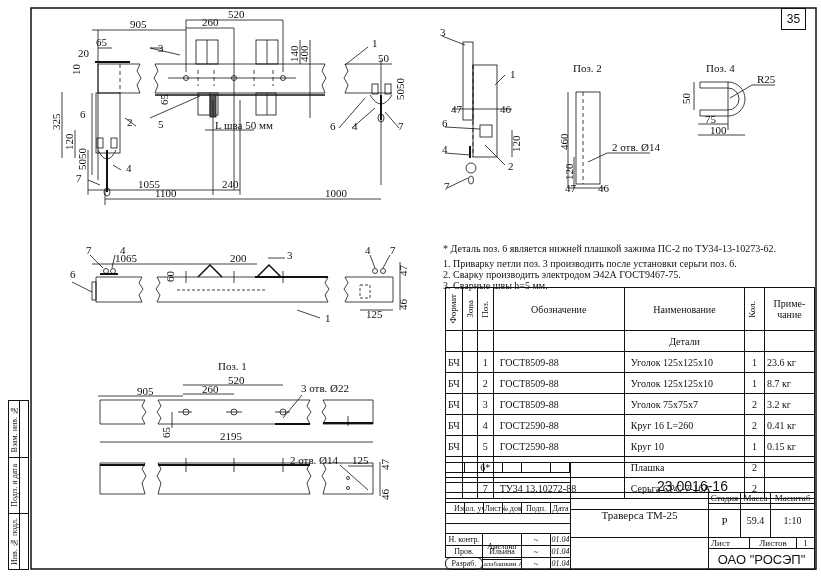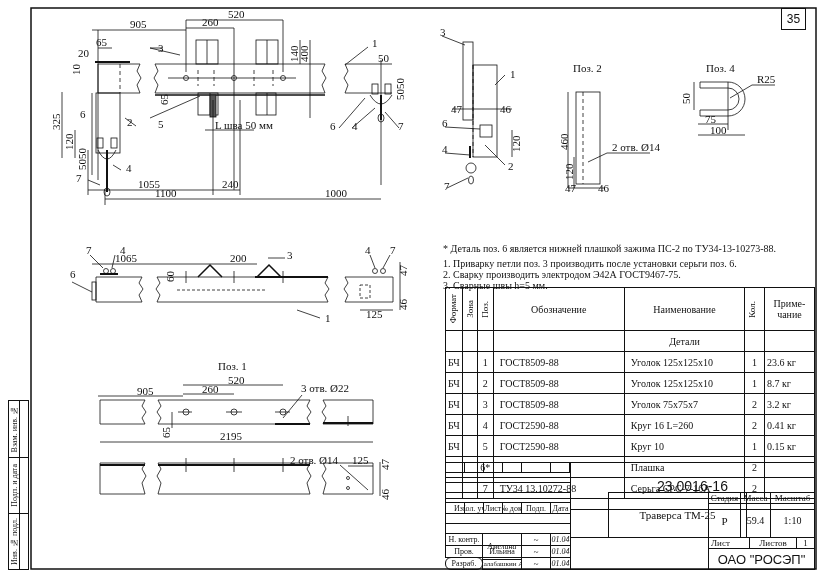--- a/index.html
+++ b/index.html
@@ -319,21 +319,21 @@
   <div class="s" style="top:57px;height:57px;">
         <span>Подп. и дата</span>
       </div>
   <div class="s2" style="top:57px;height:57px;"></div>
   <div class="s" style="top:113px;height:57px;">
         <span>Инв. № подл.</span>
       </div>
   <div class="s2" style="top:113px;height:57px;"></div>
 </div>
 
-<div class="note" style="top:243px;">* Деталь поз. 6 является нижней плашкой зажима ПС-2 по ТУ34-13-10273-88.</div>
+<div class="note" style="top:243px;">* Деталь поз. 6 является нижней плашкой зажима ПС-2 по ТУ34-13-10273-62.</div>
 <div class="note" style="top:258px;">1. Приварку петли поз. 3 производить после установки серьги поз. 6.</div>
 <div class="note" style="top:269px;">2. Сварку производить электродом Э42А ГОСТ9467-75.</div>
 <div class="note" style="top:280px;">3. Сварные швы h=5 мм.</div>
 
 <table id="spec">
   <colgroup>
         <col style="width:11px">
         <col style="width:12px">
         <col style="width:16px">
         <col style="width:136px">
@@ -466,21 +466,21 @@
       </div>
   <div class="cell" style="left:105px;top:83px;width:21px;height:13px;font-style:italic;">01.04</div>
   <div class="cell" style="left:0;top:95px;width:38px;height:13px;border-radius:6px;">Разраб.</div>
   <div class="cell" style="left:37px;top:95px;width:40px;height:13px;font-size:7px;">Калабашкин А.</div>
   <div class="cell" style="left:76px;top:95px;width:30px;height:13px;">
         <span style="font-style:italic;font-size:9px;">~</span>
       </div>
   <div class="cell" style="left:105px;top:95px;width:21px;height:13px;font-style:italic;">01.04</div>
 
   <div class="cell" style="left:125px;top:0;width:245px;height:48px;font-size:14px;font-family:'Liberation Sans',sans-serif;">23.0016-16</div>
-  <div class="cell" style="left:125px;top:30px;width:139px;height:46px;font-size:11px;margin-left:38px;">Траверса ТМ-25</div>
+  <div class="cell" style="left:125px;top:30px;width:139px;height:46px;font-size:11px;">Траверса ТМ-25</div>
   <div class="cell" style="left:263px;top:30px;width:33px;height:12px;font-size:9px;">Стадия</div>
   <div class="cell" style="left:295px;top:30px;width:31px;height:12px;font-size:9px;">Масса</div>
   <div class="cell" style="left:325px;top:30px;width:45px;height:12px;font-size:9px;">Масштаб</div>
   <div class="cell" style="left:263px;top:41px;width:33px;height:35px;font-size:11px;">Р</div>
   <div class="cell" style="left:295px;top:41px;width:31px;height:35px;font-size:10px;">59.4</div>
   <div class="cell" style="left:325px;top:41px;width:45px;height:35px;font-size:10px;">1:10</div>
   <div class="cell" style="left:263px;top:75px;width:42px;height:12px;font-size:9px;justify-content:flex-start;padding-left:2px;">Лист</div>
   <div class="cell" style="left:304px;top:75px;width:48px;height:12px;font-size:9px;">Листов</div>
   <div class="cell" style="left:351px;top:75px;width:19px;height:12px;font-size:9px;">1</div>
   <div class="cell" style="left:125px;top:75px;width:139px;height:33px;"></div>

